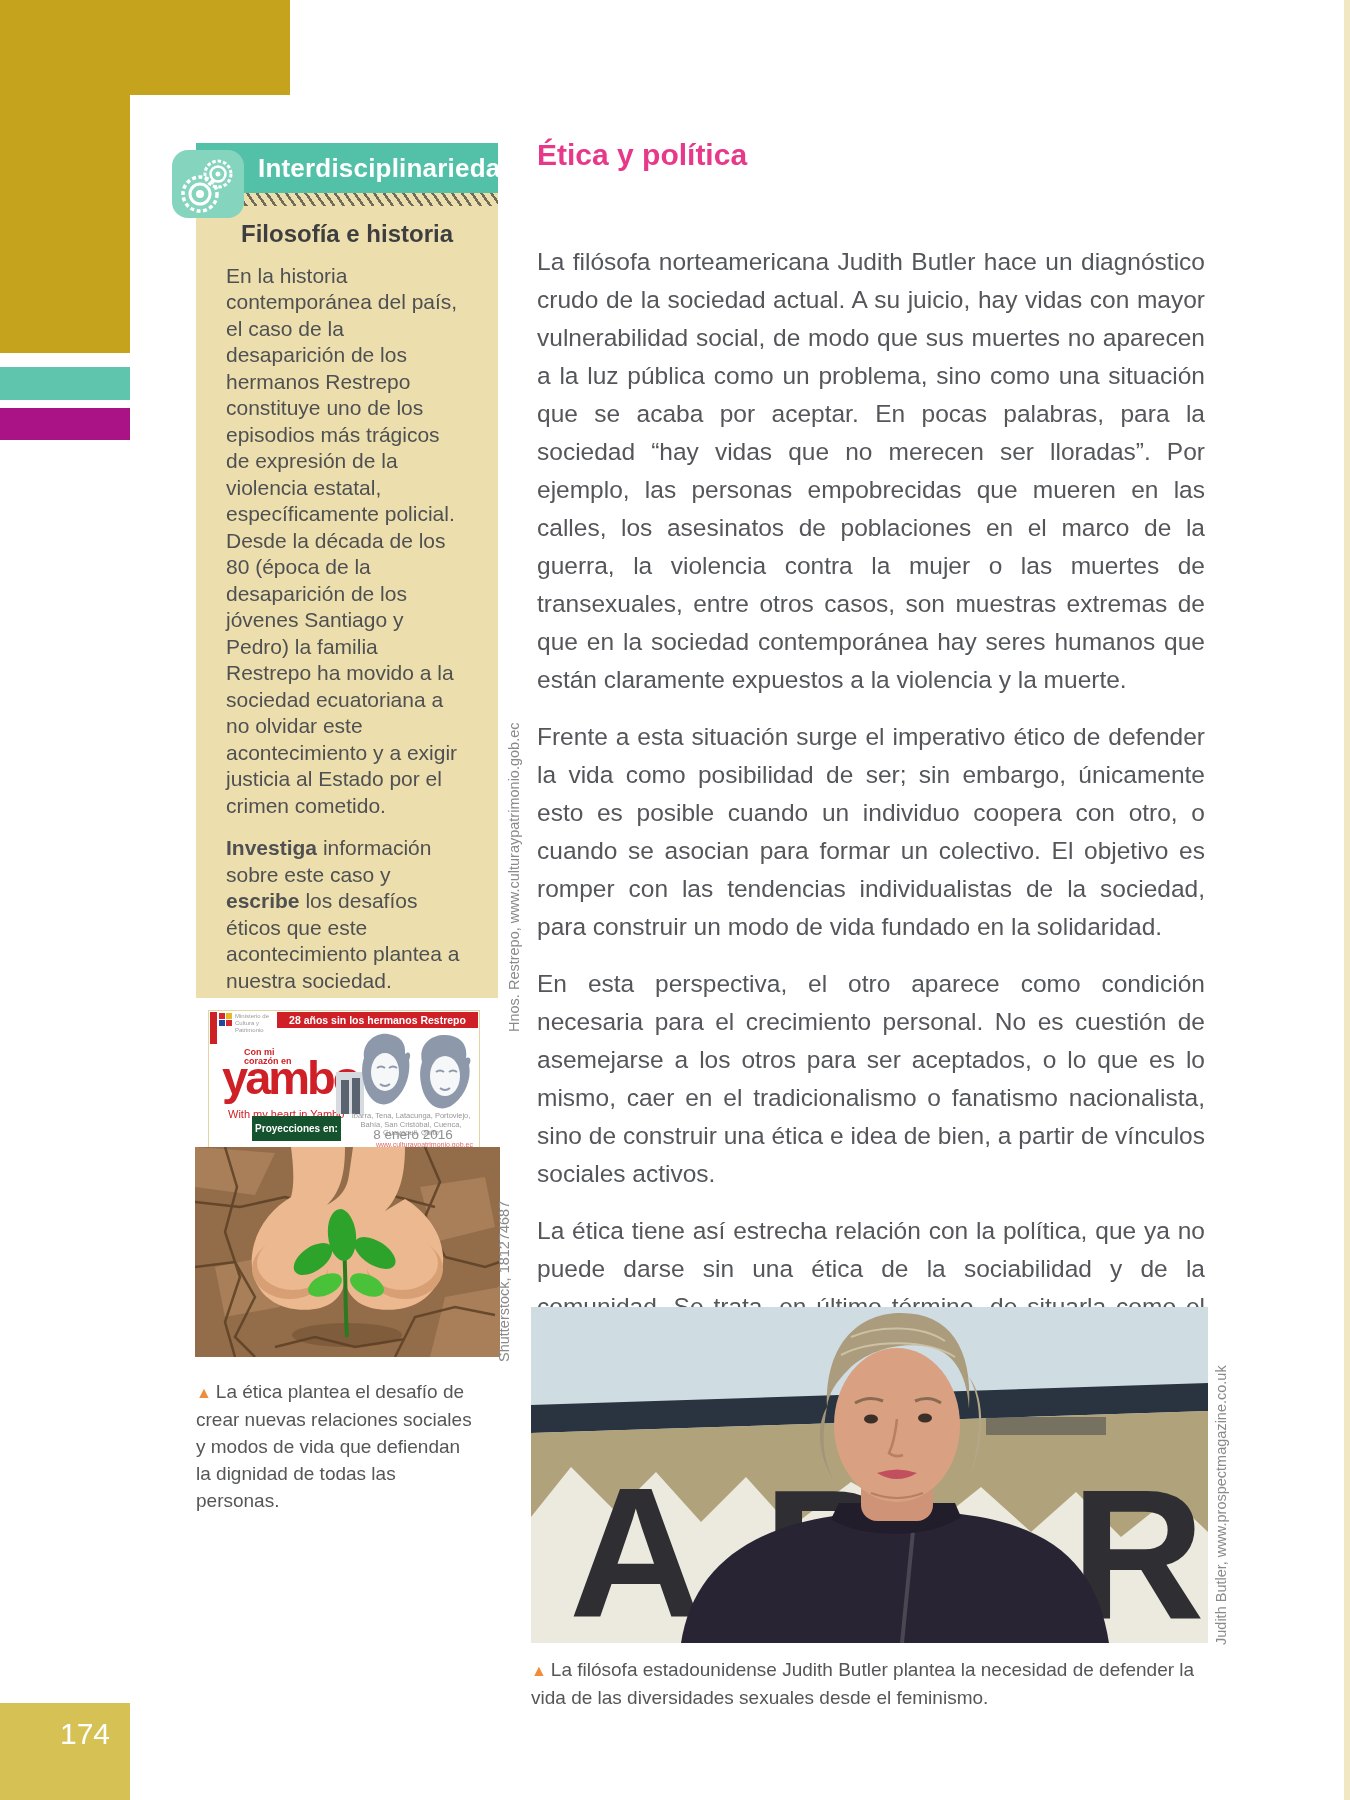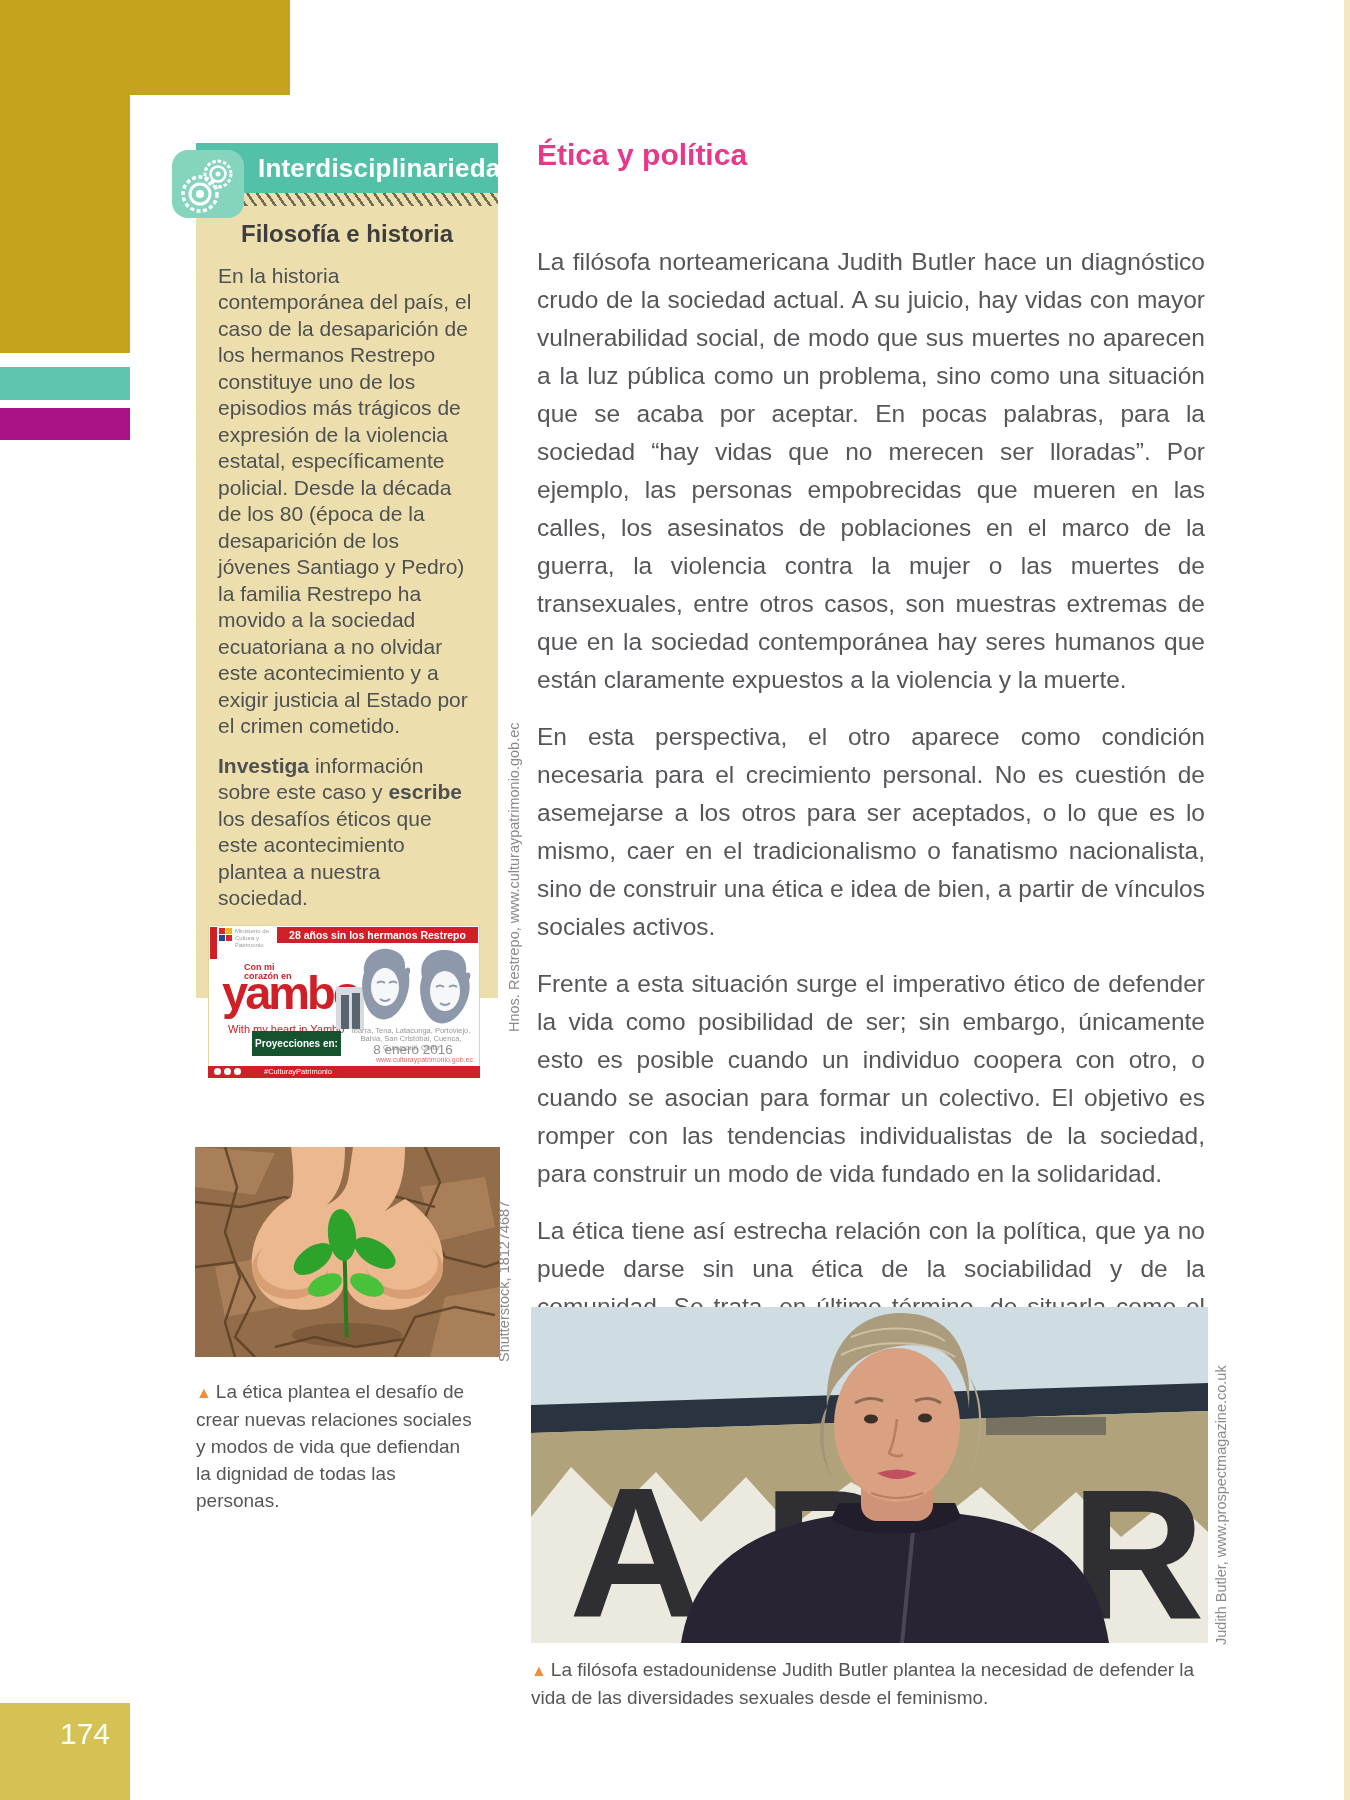--- a/index.html
+++ b/index.html
@@ -19,21 +19,21 @@
   
   .inter-bar{left:196px;top:143px;width:302px;height:50px;background:#53c1a7;display:flex;
              align-items:center;box-sizing:border-box;padding-left:62px;}
   .inter-bar span{color:#fff;font-weight:bold;font-size:26px;letter-spacing:.2px;}
   .inter-icon{left:172px;top:150px;width:72px;height:68px;background:#85d4bd;border-radius:16px;z-index:3;}
   .hatch{left:196px;top:193px;width:302px;height:13px;
          background:repeating-linear-gradient(55deg,#6f6d58 0 2.5px,#ecdfad 2.5px 8px);z-index:2;}
   .tanbox{left:196px;top:193px;width:302px;height:805px;background:#ecdfad;box-sizing:border-box;
           padding:28px 14px 0 14px;}
   .tanbox .subtitle{text-align:center;font-weight:bold;font-size:24px;color:#3e3e40;margin:0 0 15px 0;}
-  .tanbox p{font-size:21px;line-height:26.5px;color:#4f5052;margin:8px;}
+  .tanbox p{font-size:21px;line-height:26.5px;color:#4f5052;margin:16px;}
   .tanbox p + p{margin-top:13px;}
 
   
   .poster{position:relative;margin-top:13px;margin-left:-2px;width:272px;height:153px;background:#fff;
           box-shadow:0 0 0 1px #e4d6a2 inset;}
   .poster .abs{position:absolute;}
   .p-leftstrip{left:2px;top:2px;width:7px;height:32px;background:#cf2027;}
   .p-logo{left:11px;top:3px;width:56px;height:30px;display:flex;gap:3px;}
   .p-logo .sq{display:grid;grid-template-columns:6px 6px;grid-auto-rows:6px;gap:1px;}
   .p-logo .sq i{display:block;}
@@ -209,22 +209,22 @@
     </svg>
   </figure>
 
   <div class="abs caption cap-plant">
     <span class="tri">▲</span><span>La ética plantea el desafío de crear nuevas relaciones sociales y modos de vida que defiendan la dignidad de todas las personas.</span>
   </div>
 
   <div class="abs art-title">Ética y política</div>
   <div class="abs art-body">
     <p>La filósofa norteamericana Judith Butler hace un diagnóstico crudo de la sociedad actual. A su juicio, hay vidas con mayor vulnerabilidad social, de modo que sus muertes no aparecen a la luz pública como un problema, sino como una situación que se acaba por aceptar. En pocas palabras, para la sociedad “hay vidas que no merecen ser lloradas”.  Por ejemplo, las personas empobrecidas que mueren en las calles, los asesinatos de poblaciones en el marco de la guerra, la violencia contra la mujer o las muertes de transexuales, entre otros casos, son muestras extremas de que en la sociedad contemporánea hay seres humanos que están claramente expuestos a la violencia y la muerte.</p>
+    <p>Frente a esta situación surge el imperativo ético de defender la vida como posibilidad de ser; sin embargo, únicamente esto es posible cuando un individuo coopera con otro, o cuando se asocian para formar un colectivo. El objetivo es romper con las tendencias individualistas de la sociedad, para construir un modo de vida fundado en la solidaridad.</p>
     <p>En esta perspectiva, el otro aparece como condición necesaria para el crecimiento personal. No es cuestión de asemejarse a los otros para ser aceptados, o lo que es lo mismo, caer en el tradicionalismo o fanatismo nacionalista, sino de construir una ética e idea de bien, a partir de vínculos sociales activos.</p>
-    <p>Frente a esta situación surge el imperativo ético de defender la vida como posibilidad de ser; sin embargo, únicamente esto es posible cuando un individuo coopera con otro, o cuando se asocian para formar un colectivo. El objetivo es romper con las tendencias individualistas de la sociedad, para construir un modo de vida fundado en la solidaridad.</p>
     <p>La ética tiene así estrecha relación con la política, que ya no puede darse sin una ética de la sociabilidad y de la comunidad. Se trata, en último término, de situarla como el pensamiento y la práctica de relaciones fundadas en la amistad, el amor y la solidaridad, las cuales no pueden estar sometidas bajo ningún precepto o determinadas por alguna autoridad.</p>
     <p>En el campo de la vida cotidiana se trata de reconstruir las relaciones sociales, aquello que genera nuevos vínculos con los demás e incita a imaginar el mundo de otro modo, tanto para las generaciones presentes como para las futuras.</p>
   </div>
 
   <figure class="abs butler-fig">
     <svg width="677" height="336" viewBox="0 0 677 336">
       <rect width="677" height="336" fill="#cfdce2"></rect>
       <polygon points="0,98 677,76 677,104 0,126" fill="#2a3440"></polygon>
       <polygon points="0,126 677,104 677,336 0,336" fill="#b0a37b"></polygon>
       <path d="M0,210 L40,160 L85,205 L125,165 L170,215 L215,170 L260,220 L320,175 L400,220 L450,180 L500,225 L545,185 L590,230 L640,190 L677,225 L677,336 L0,336 Z" fill="#eceadf"></path>

